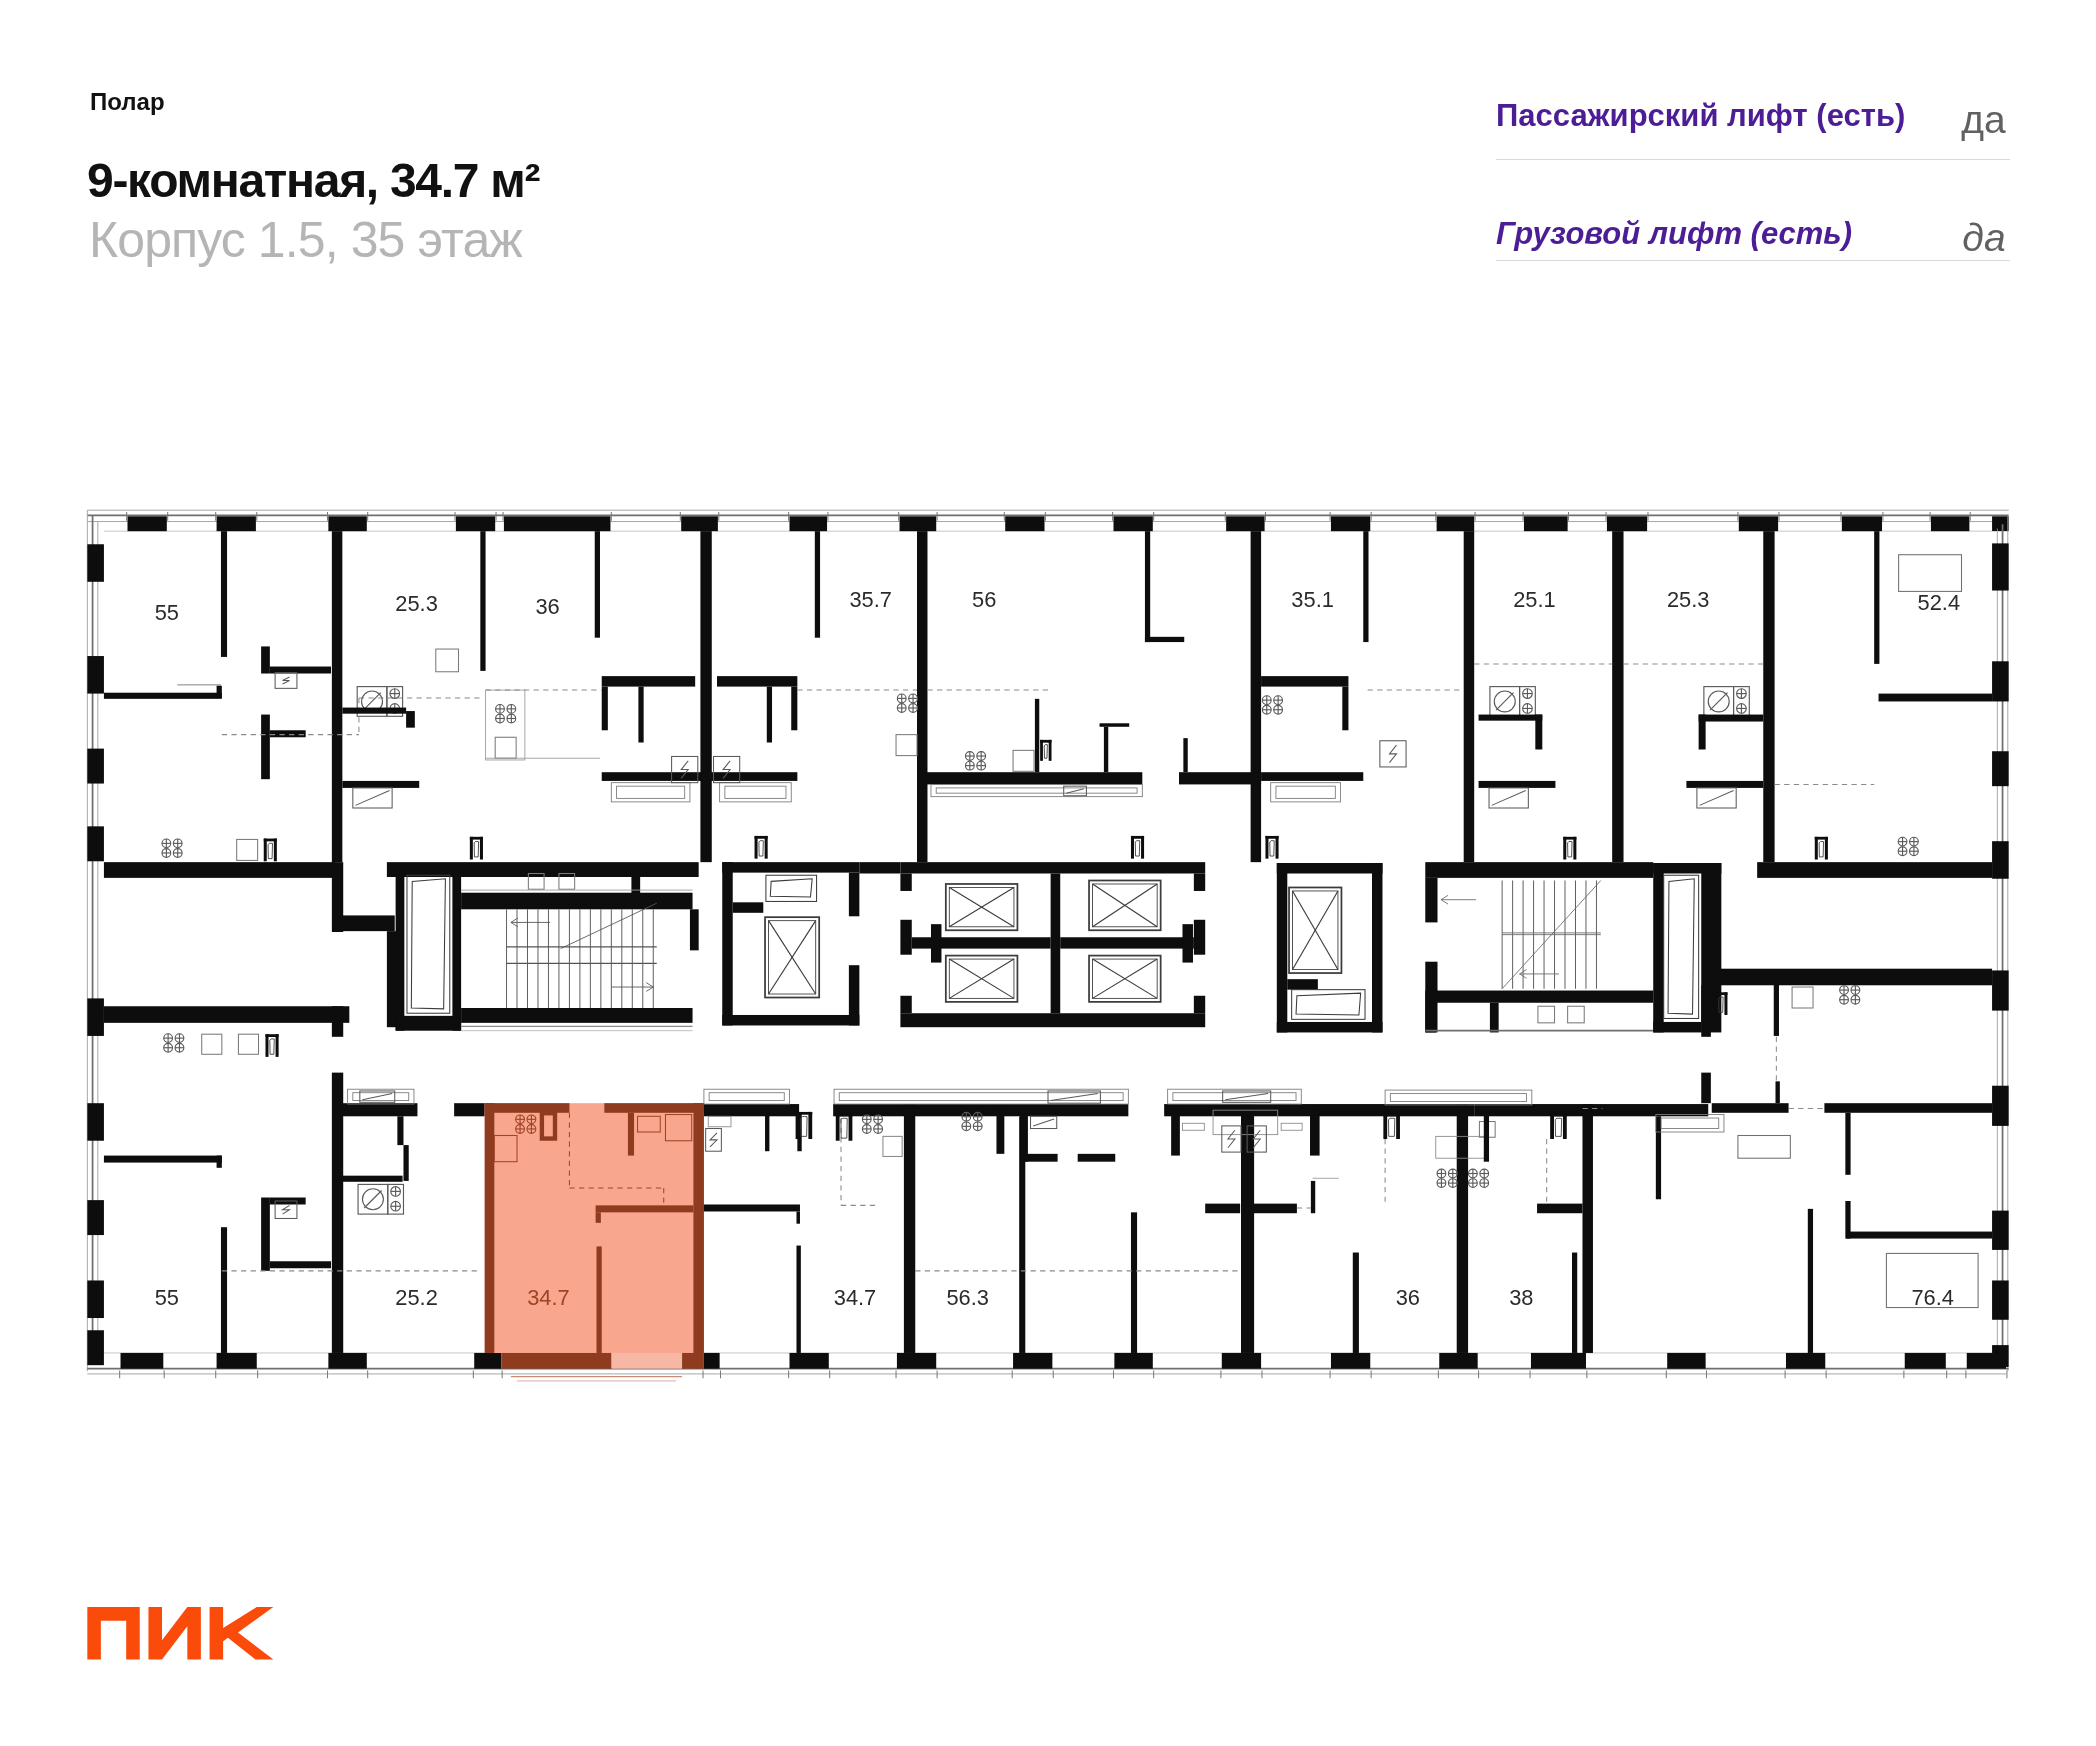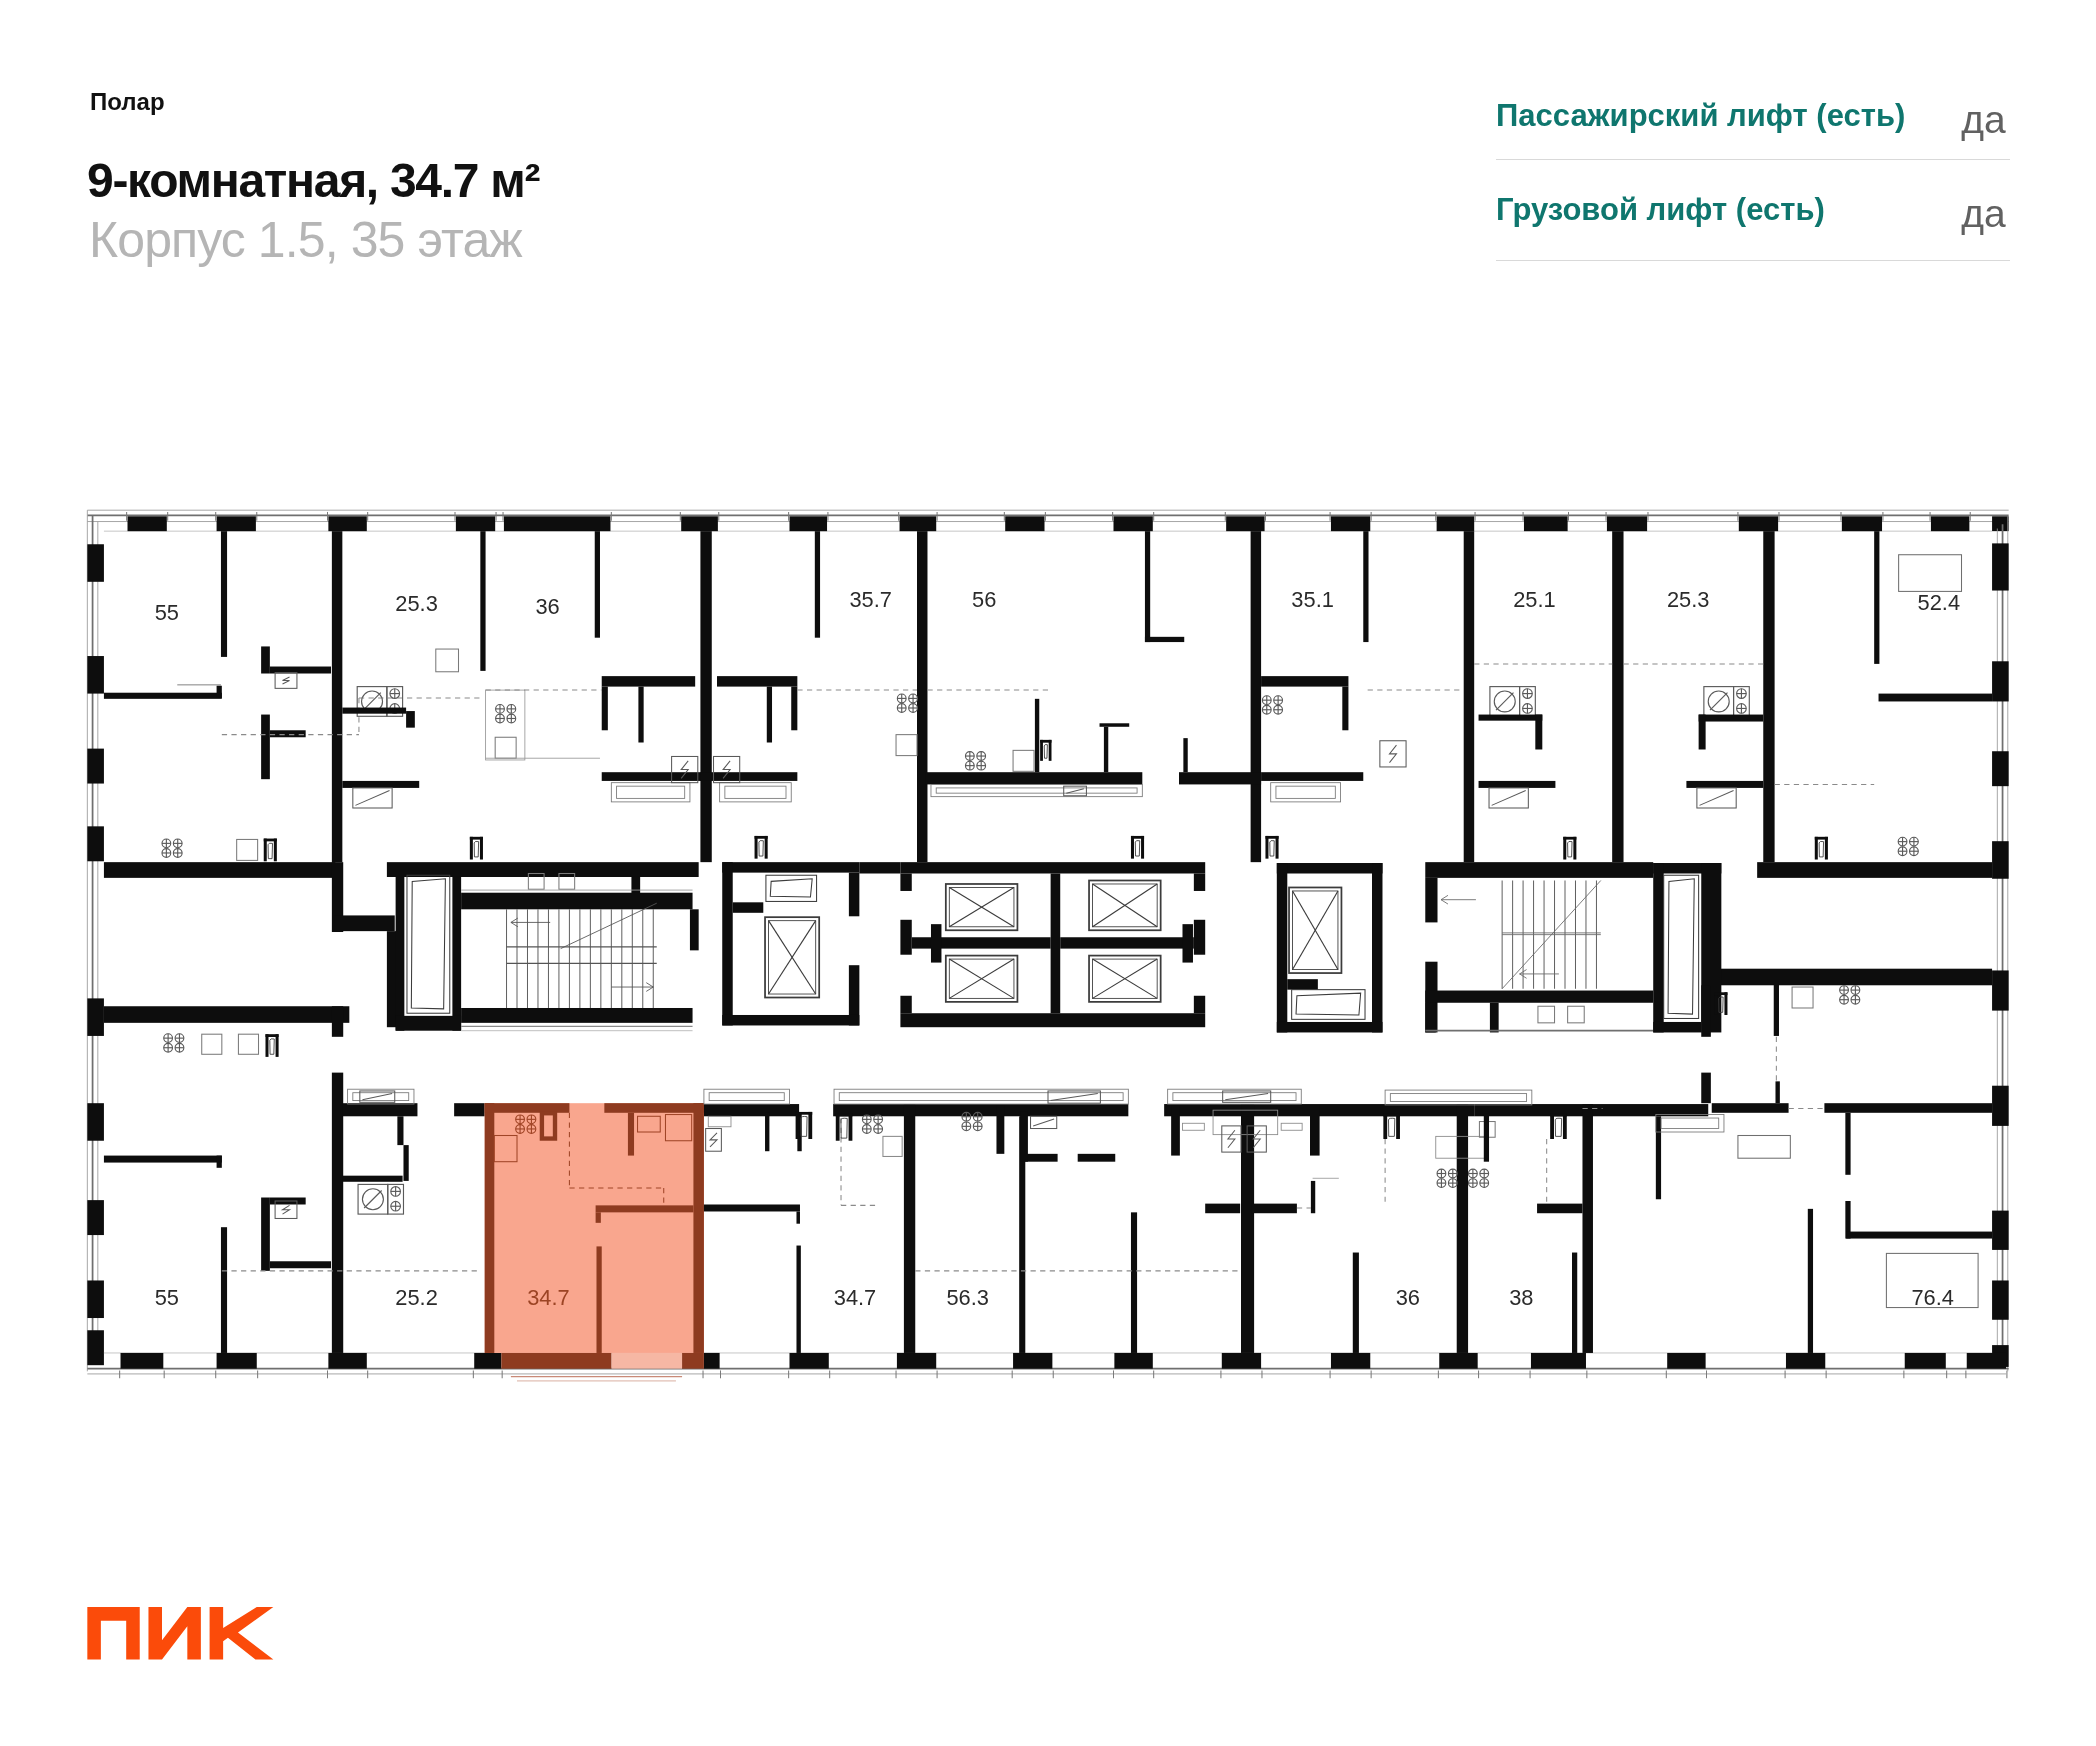--- a/index.html
+++ b/index.html
@@ -2,24 +2,24 @@
 <html lang="ru" style="font-size:14px"><head>
 <meta charset="utf-8">
 <title>Полар — 1-комнатная, 34.7 м²</title>
 <style>
 html,body{margin:0;padding:0;background:#ffffff;width:2096px;height:1747px;overflow:hidden;}
 body{font-family:"Liberation Sans",sans-serif;position:relative;}
 .hdr-name{position:absolute;left:90px;top:88px;font-size:24px;font-weight:600;color:#111;}
 .hdr-title{position:absolute;left:87px;top:153px;font-size:48px;font-weight:700;color:#111;letter-spacing:-1.3px;}
 .hdr-sub{position:absolute;left:89px;top:211px;font-size:50px;font-weight:400;color:#b5b5b5;letter-spacing:-0.9px;}
 .info{position:absolute;left:1496px;top:0;width:514px;}
-.info .lbl{font-size:31px;font-weight:700;color:#0f766e;}
+.info .lbl{font-size:31px;font-weight:700;color:#4c1d95;}
 .info .val{position:absolute;right:4.4px;top:0;font-size:39px;font-weight:400;color:#616161;}
 .r1{top:98px;}
-.r2{top:192px;}
+.r2{top:216px;font-style:italic;}
 .d1{position:absolute;left:1496px;top:159px;width:514px;border-top:0.9px solid #d9d9d9;}
 .d2{position:absolute;left:1496px;top:260px;width:514px;border-top:0.9px solid #d9d9d9;}
 </style>
 </head>
 <body>
 
 <div class="hdr-name">Полар</div>
 
 <div class="hdr-title">9-комнатная, 34.7 м²</div>
 

